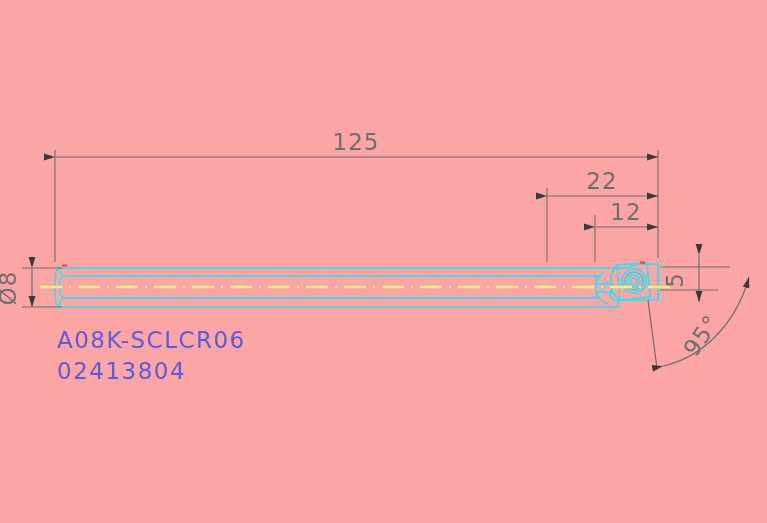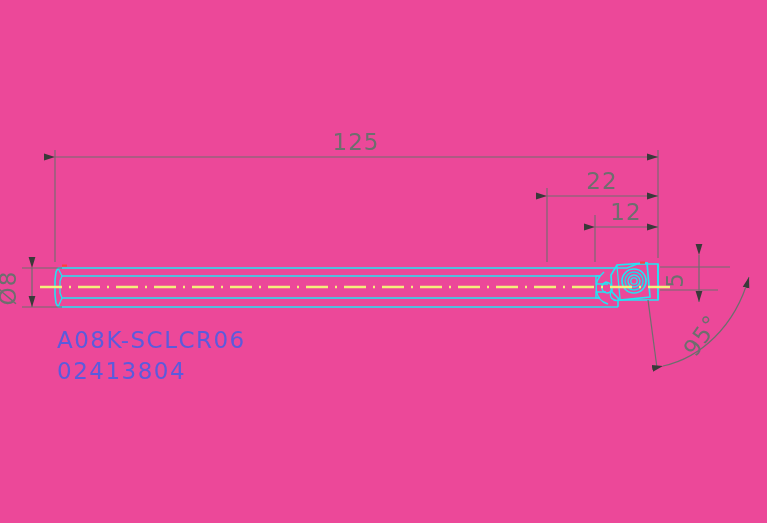--- a/index.html
+++ b/index.html
@@ -5,21 +5,21 @@
 <style>
   html, body {
     margin: 0;
     padding: 0;
     background: #ffffff;
   }
   #canvas {
     position: relative;
     width: 767px;
     height: 523px;
-    background: #ec4899;
+    background: #fca5a5;
     overflow: hidden;
     font-family: "DejaVu Sans", sans-serif;
   }
   #canvas svg {
     position: absolute;
     left: 0;
     top: 0;
   }
   .dim-text {
     font-family: "DejaVu Sans", sans-serif;

